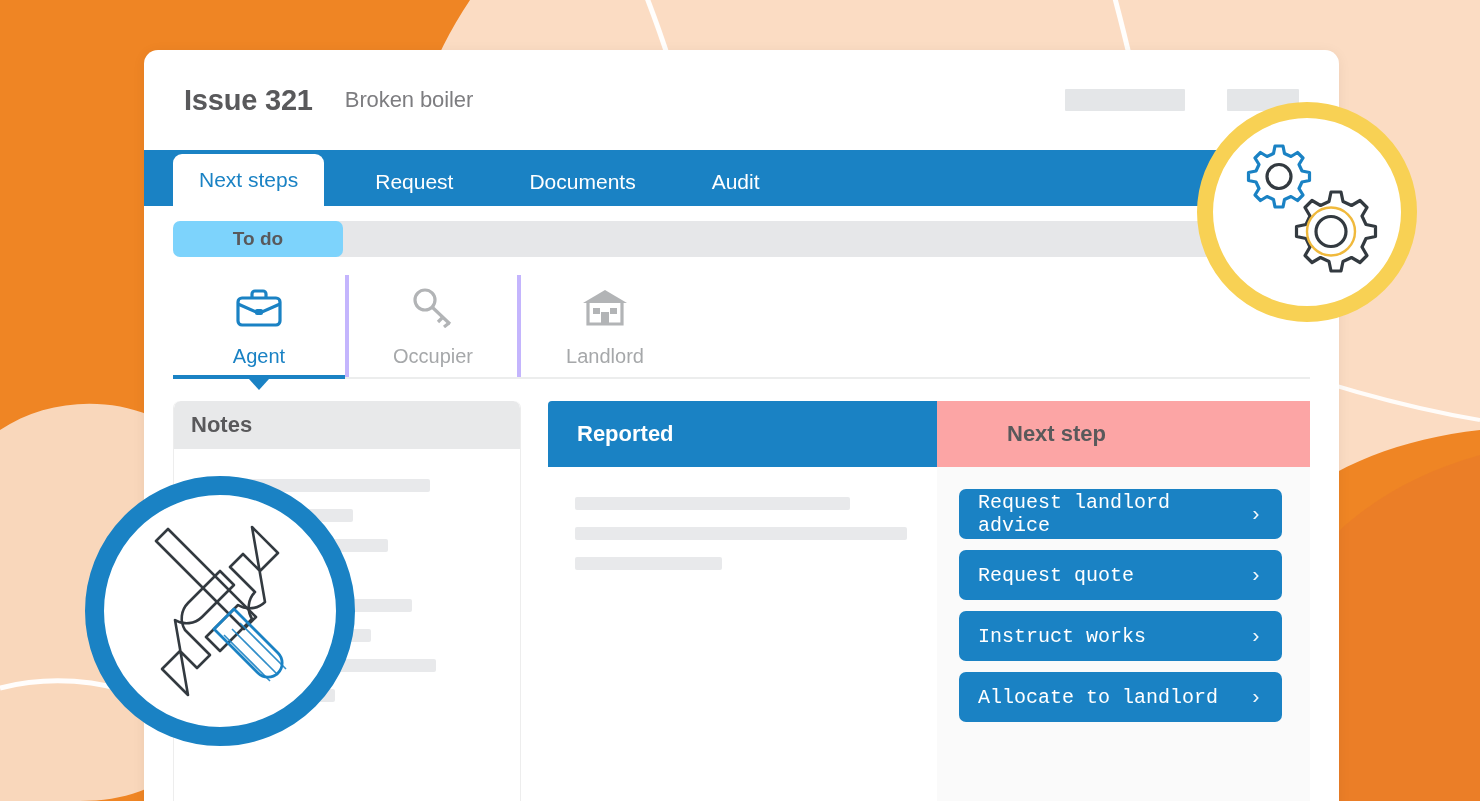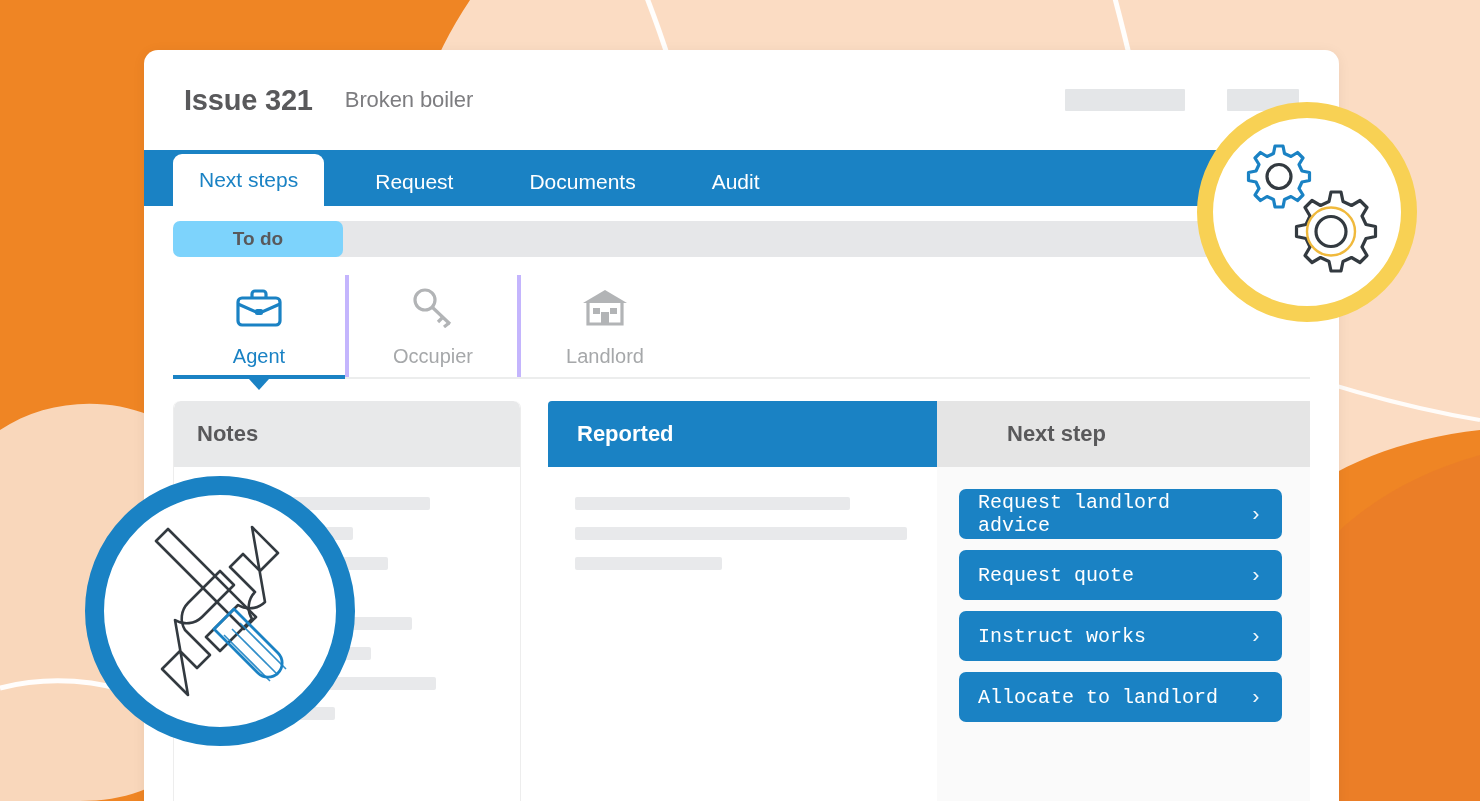--- a/index.html
+++ b/index.html
@@ -114,22 +114,22 @@
     position:relative; margin:22px 29px 0 29px;
     display:flex; gap:27px; height:420px;
   }
   .panel-notes {
     width:348px; background:#ffffff;
     border-radius:7px 7px 0 0;
     border-left:1px solid #ededed; border-right:1px solid #ededed;
     overflow:hidden;
   }
   .panel-notes .phead {
-    height:66px; background:#e8e9ea;
-    display:flex; align-items:center; padding-left:23px;
+    height:48px; background:#e8e9ea;
+    display:flex; align-items:center; padding-left:17px;
     font-size:22px; font-weight:bold; color:#59595b;
     border-radius:7px 7px 0 0;
   }
   .panel-main {
     flex:1; display:flex; position:relative;
     border-radius:4px 0 0 0; overflow:hidden;
   }
   .panel-reported { width:389px; position:relative; }
   .rep-head {
     height:66px; background:#1a82c4;
@@ -140,21 +140,21 @@
   .rep-head::after {
     content:""; position:absolute; right:-31px; top:0;
     width:0; height:0;
     border-top:33px solid transparent;
     border-bottom:33px solid transparent;
     border-left:31px solid #1a82c4;
   }
   .rep-body { background:#ffffff; height:354px; padding:30px 27px 0 27px; }
   .panel-next { flex:1; position:relative; }
   .next-head {
-    height:66px; background:#e5e5e5;
+    height:66px; background:#fca5a5;
     display:flex; align-items:center; padding-left:70px;
     font-size:22px; font-weight:bold; color:#59595b;
   }
   .next-body {
     background:#fafafa; height:354px;
     padding:22px 28px 0 22px;
     display:flex; flex-direction:column; gap:11px;
   }
   .step-btn {
     height:50px; background:#1a82c4; border-radius:7px;

